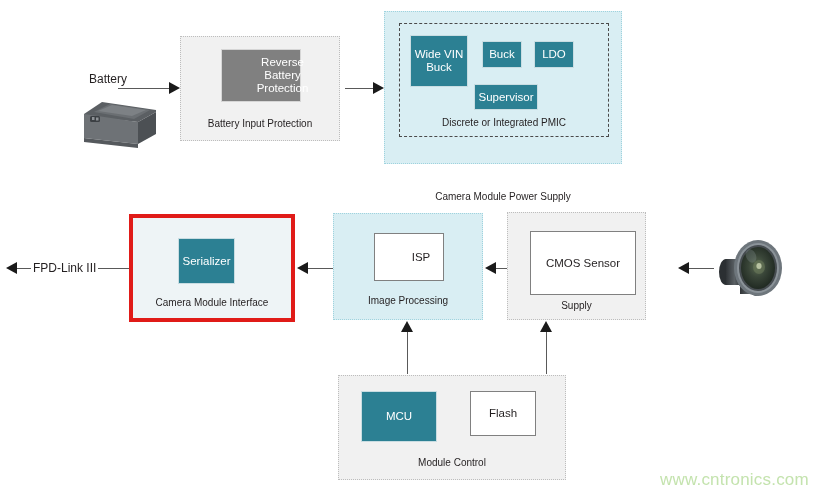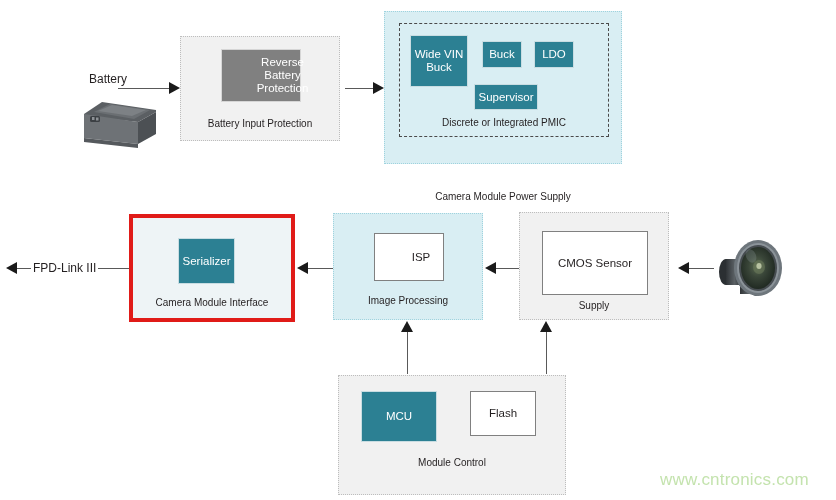--- a/index.html
+++ b/index.html
@@ -200,21 +200,21 @@
   <div class="group group-blue" style="left:333px; top:213px; width:150px; height:107px;">
     <div class="blk blk-white" style="left:40px; top:19px; width:70px; height:48px;padding-left:24px;">
       <span>ISP</span>
     </div>
     <div class="group-label" style="top:80px;">Image Processing</div>
   </div>
 
   <div class="line-h" style="left:495px; top:268px; width:26px;"></div>
   <div class="arrow arrow-left" style="left:485px; top:262px;"></div>
 
-  <div class="group group-gray" style="left:519px; top:212px; width:150px; height:108px;padding-left:16px;">
+  <div class="group group-gray" style="left:507px; top:212px; width:139px; height:108px;padding-left:16px;">
     <div class="blk blk-white" style="left:22px; top:18px; width:106px; height:64px;">
       <span>CMOS Sensor</span>
     </div>
     <div class="group-label" style="top:86px;">Supply</div>
   </div>
 
   <div class="line-h" style="left:688px; top:268px; width:26px;"></div>
   <div class="arrow arrow-left" style="left:678px; top:262px;"></div>
 
   <svg class="abs" style="left:712px; top:230px; width:74px; height:76px;" viewBox="0 0 74 76">
@@ -247,21 +247,21 @@
     <ellipse cx="47" cy="36" rx="2.6" ry="3" fill="#cdd6b4" opacity="0.8"></ellipse>
     <ellipse cx="39" cy="26" rx="5" ry="7" fill="#aab4ba" opacity="0.22" transform="rotate(-25 39 26)"></ellipse>
   </svg>
 
   <div class="line-v" style="left:407px; top:330px; width:0; height:44px;"></div>
   <div class="arrow arrow-up" style="left:401px; top:321px;"></div>
 
   <div class="line-v" style="left:546px; top:330px; width:0; height:44px;"></div>
   <div class="arrow arrow-up" style="left:540px; top:321px;"></div>
 
-  <div class="group group-gray" style="left:338px; top:375px; width:228px; height:120px;">
+  <div class="group group-gray" style="left:338px; top:375px; width:228px; height:105px;">
     <div class="blk blk-teal" style="left:22px; top:15px; width:76px; height:51px;">
       <span>MCU</span>
     </div>
     <div class="blk blk-white" style="left:131px; top:15px; width:66px; height:45px;">
       <span>Flash</span>
     </div>
     <div class="group-label" style="top:80px;">Module Control</div>
   </div>
 
   <div class="watermark" style="left:660px; top:470px;">www.cntronics.com</div>

